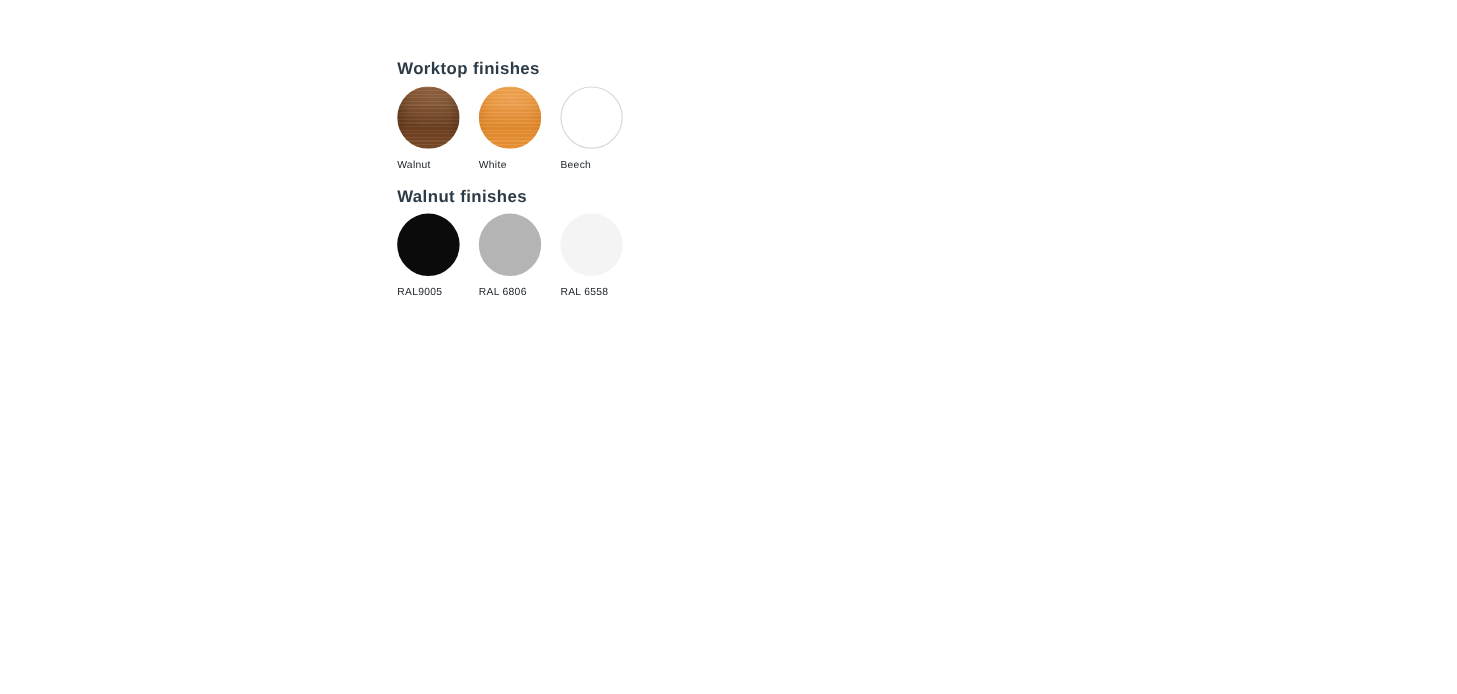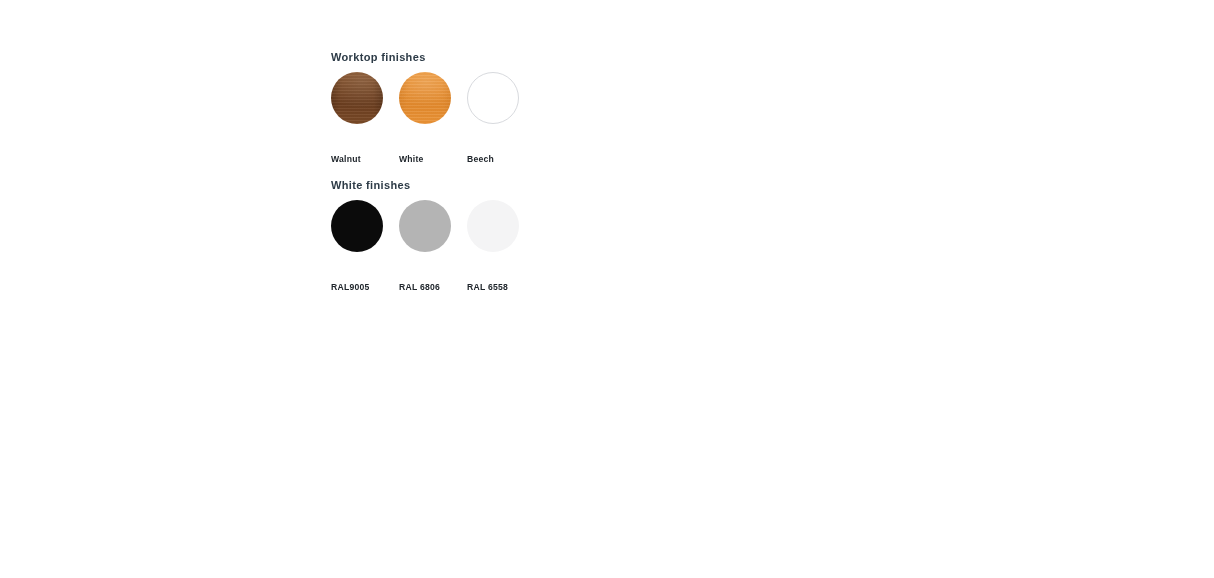--- a/index.html
+++ b/index.html
@@ -25,21 +25,21 @@
   }
 
   .finish-section {
     margin: 0;
   }
   .finish-section + .finish-section {
     margin-top: 15px;
   }
 
   .section-heading {
-    font-size: 11px;
+    font-size: 14px;
     font-weight: bold;
     color: #2d3b47;
     letter-spacing: 0.35px;
     line-height: 12px;
     margin: 0 0 9px 0;
     white-space: nowrap;
   }
 
   .swatch-row {
     display: flex;
@@ -67,25 +67,25 @@
   
   .swatch-disc .grain {
     position: absolute;
     inset: 0;
     border-radius: 50%;
     pointer-events: none;
   }
 
   .swatch-label {
     font-size: 8.6px;
-    font-weight: bold;
+    font-weight: normal;
     color: #20262c;
     letter-spacing: 0.25px;
     line-height: 10px;
-    margin-top: 30px;
+    margin-top: 8px;
     white-space: nowrap;
   }
 
   
   .sw-walnut {
     background:
       repeating-linear-gradient(
         180deg,
         rgba(255,255,255,0.055) 0px,
         rgba(255,255,255,0.055) 1px,
@@ -191,21 +191,21 @@
 
       <div class="swatch-cell">
         <div class="swatch-disc sw-white"></div>
         <div class="swatch-label">Beech</div>
       </div>
 
     </div>
   </div>
 
   <div class="finish-section">
-    <div class="section-heading">White finishes</div>
+    <div class="section-heading">Walnut finishes</div>
     <div class="swatch-row">
 
       <div class="swatch-cell">
         <div class="swatch-disc sw-ral9005"></div>
         <div class="swatch-label">RAL9005</div>
       </div>
 
       <div class="swatch-cell">
         <div class="swatch-disc sw-ral9006"></div>
         <div class="swatch-label">RAL 6806</div>

